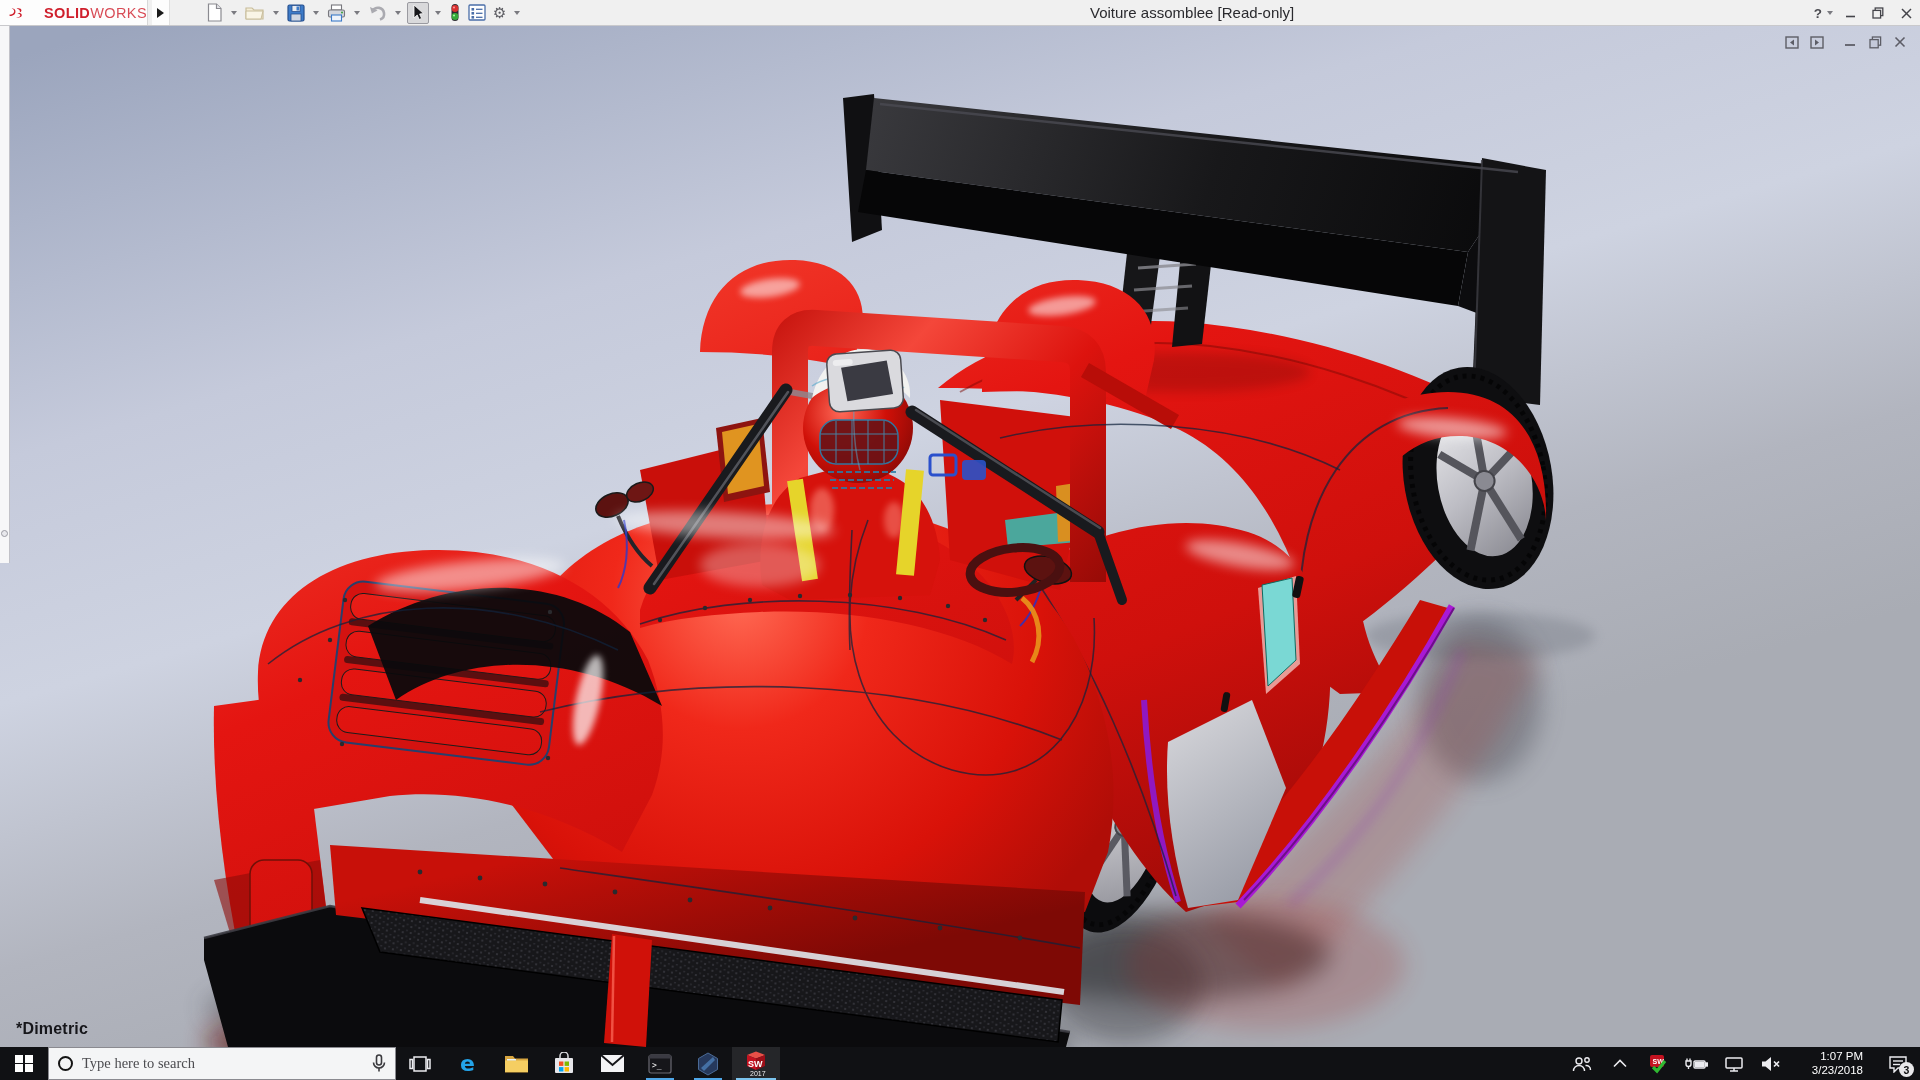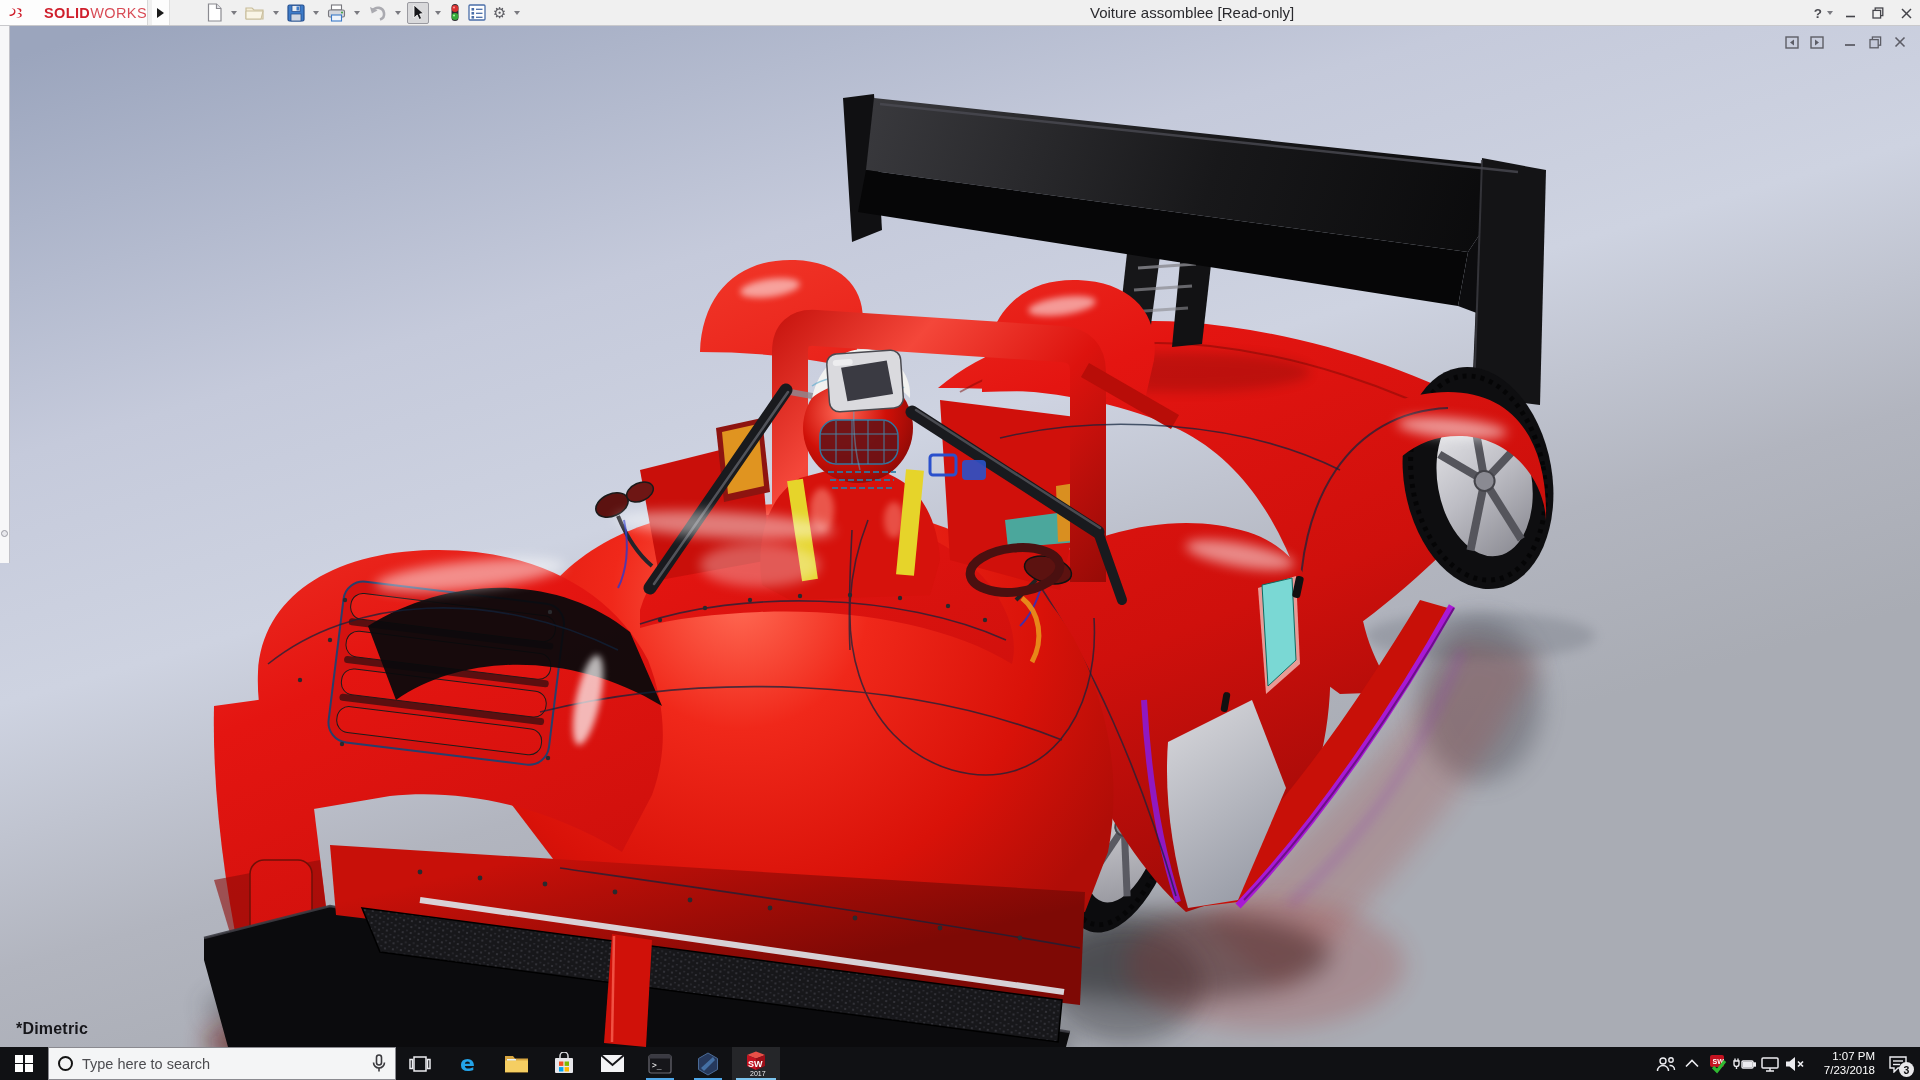--- a/index.html
+++ b/index.html
@@ -36,31 +36,31 @@
   .dbtn { width:16px; height:16px; display:flex; align-items:center; justify-content:center; cursor:pointer; }
   .dbtn.gap { margin-right:8px; }
   .view-label { position:absolute; left:16px; top:994px; font-size:16px; font-weight:600; color:#16161a; letter-spacing:.2px; }
 
   
   .taskbar { position:absolute; bottom:0; left:0; width:1920px; height:33px; background:var(--taskbar-bg,#101114);
     display:flex; align-items:stretch; z-index:40; }
   .start-btn { width:48px; display:flex; align-items:center; justify-content:center; cursor:pointer; }
   .win-flag { display:grid; grid-template-columns:8px 8px; grid-template-rows:8px 8px; gap:1.5px; }
   .win-flag span { background:#fefefe; }
-  .search-box { width:348px; background:#f4f5f6; border:1px solid #8a8a90; display:flex; align-items:center; padding:0 9px; gap:9px; }
+  .search-box { width:348px; background:#f4f5f6; border:1px solid #8a8a90; display:flex; align-items:center; padding:0 9px; gap:9px;font-family:Liberation Serif, serif; }
   .cortana-ring { width:15px; height:15px; border:2.5px solid #141414; border-radius:50%; flex:0 0 auto; }
   .search-input { flex:1; border:none; outline:none; background:transparent; font-size:14.5px; color:#3c3c40; font-family:inherit; }
   .search-input::placeholder { color:#4c4c50; opacity:1; }
   .taskbar-apps { display:flex; align-items:stretch; }
   .app-slot { width:48px; position:relative; display:flex; align-items:center; justify-content:center; cursor:pointer; }
   .app-slot.active { background:rgba(255,255,255,.09); }
   .underline { position:absolute; bottom:0; left:10px; right:10px; height:2.5px; background:var(--underline-blue,#4fa7e8); }
   .app-slot.active .underline { left:4px; right:4px; background:#7cc4ee; }
   .tb-spacer { flex:1; }
-  .tray { display:flex; align-items:center; gap:1px; padding-right:4px; }
+  .tray { display:flex; align-items:center; gap:13px; padding-right:4px; }
   .tray-btn { width:25px; height:33px; display:flex; align-items:center; justify-content:center; cursor:pointer; position:relative; }
   .clock { width:70px; text-align:right; color:#fff; font-size:11.5px; line-height:13.5px; cursor:pointer; padding-right:4px; }
   .action-btn { width:36px; }
   .badge { position:absolute; right:2px; bottom:3px; min-width:15px; height:15px; border-radius:8px; background:#e8e8ea; color:#0c0c0e;
     font-size:10.5px; font-weight:bold; display:flex; align-items:center; justify-content:center; }
 </style>
 </head>
 <body>
 
 <div class="screen">
@@ -652,21 +652,21 @@
         </svg>
       </div>
       <div class="tray-btn">
         <svg width="21" height="16" viewBox="0 0 21 16">
           <path d="M1,5.5 h3.5 L10,1 v14 L4.5,10.5 H1 z" fill="#ececf0"></path>
           <path d="M13,5.5 L18,10.5 M18,5.5 L13,10.5" stroke="#ececf0" stroke-width="1.7"></path>
         </svg>
       </div>
       <div class="clock">
         <div>1:07 PM</div>
-        <div>7/23/2018</div>
+        <div>3/23/2018</div>
       </div>
       <div class="tray-btn action-btn">
         <svg width="20" height="18" viewBox="0 0 20 18" fill="none" stroke="#ececf0" stroke-width="1.4">
           <path d="M2,2 h16 v11 h-8 l-4,4 v-4 H2 z"></path>
             <line x1="5" y1="6" x2="15" y2="6"></line>
             <line x1="5" y1="9.5" x2="12" y2="9.5"></line>
         </svg>
         <span class="badge">3</span>
       </div>
     </div>

